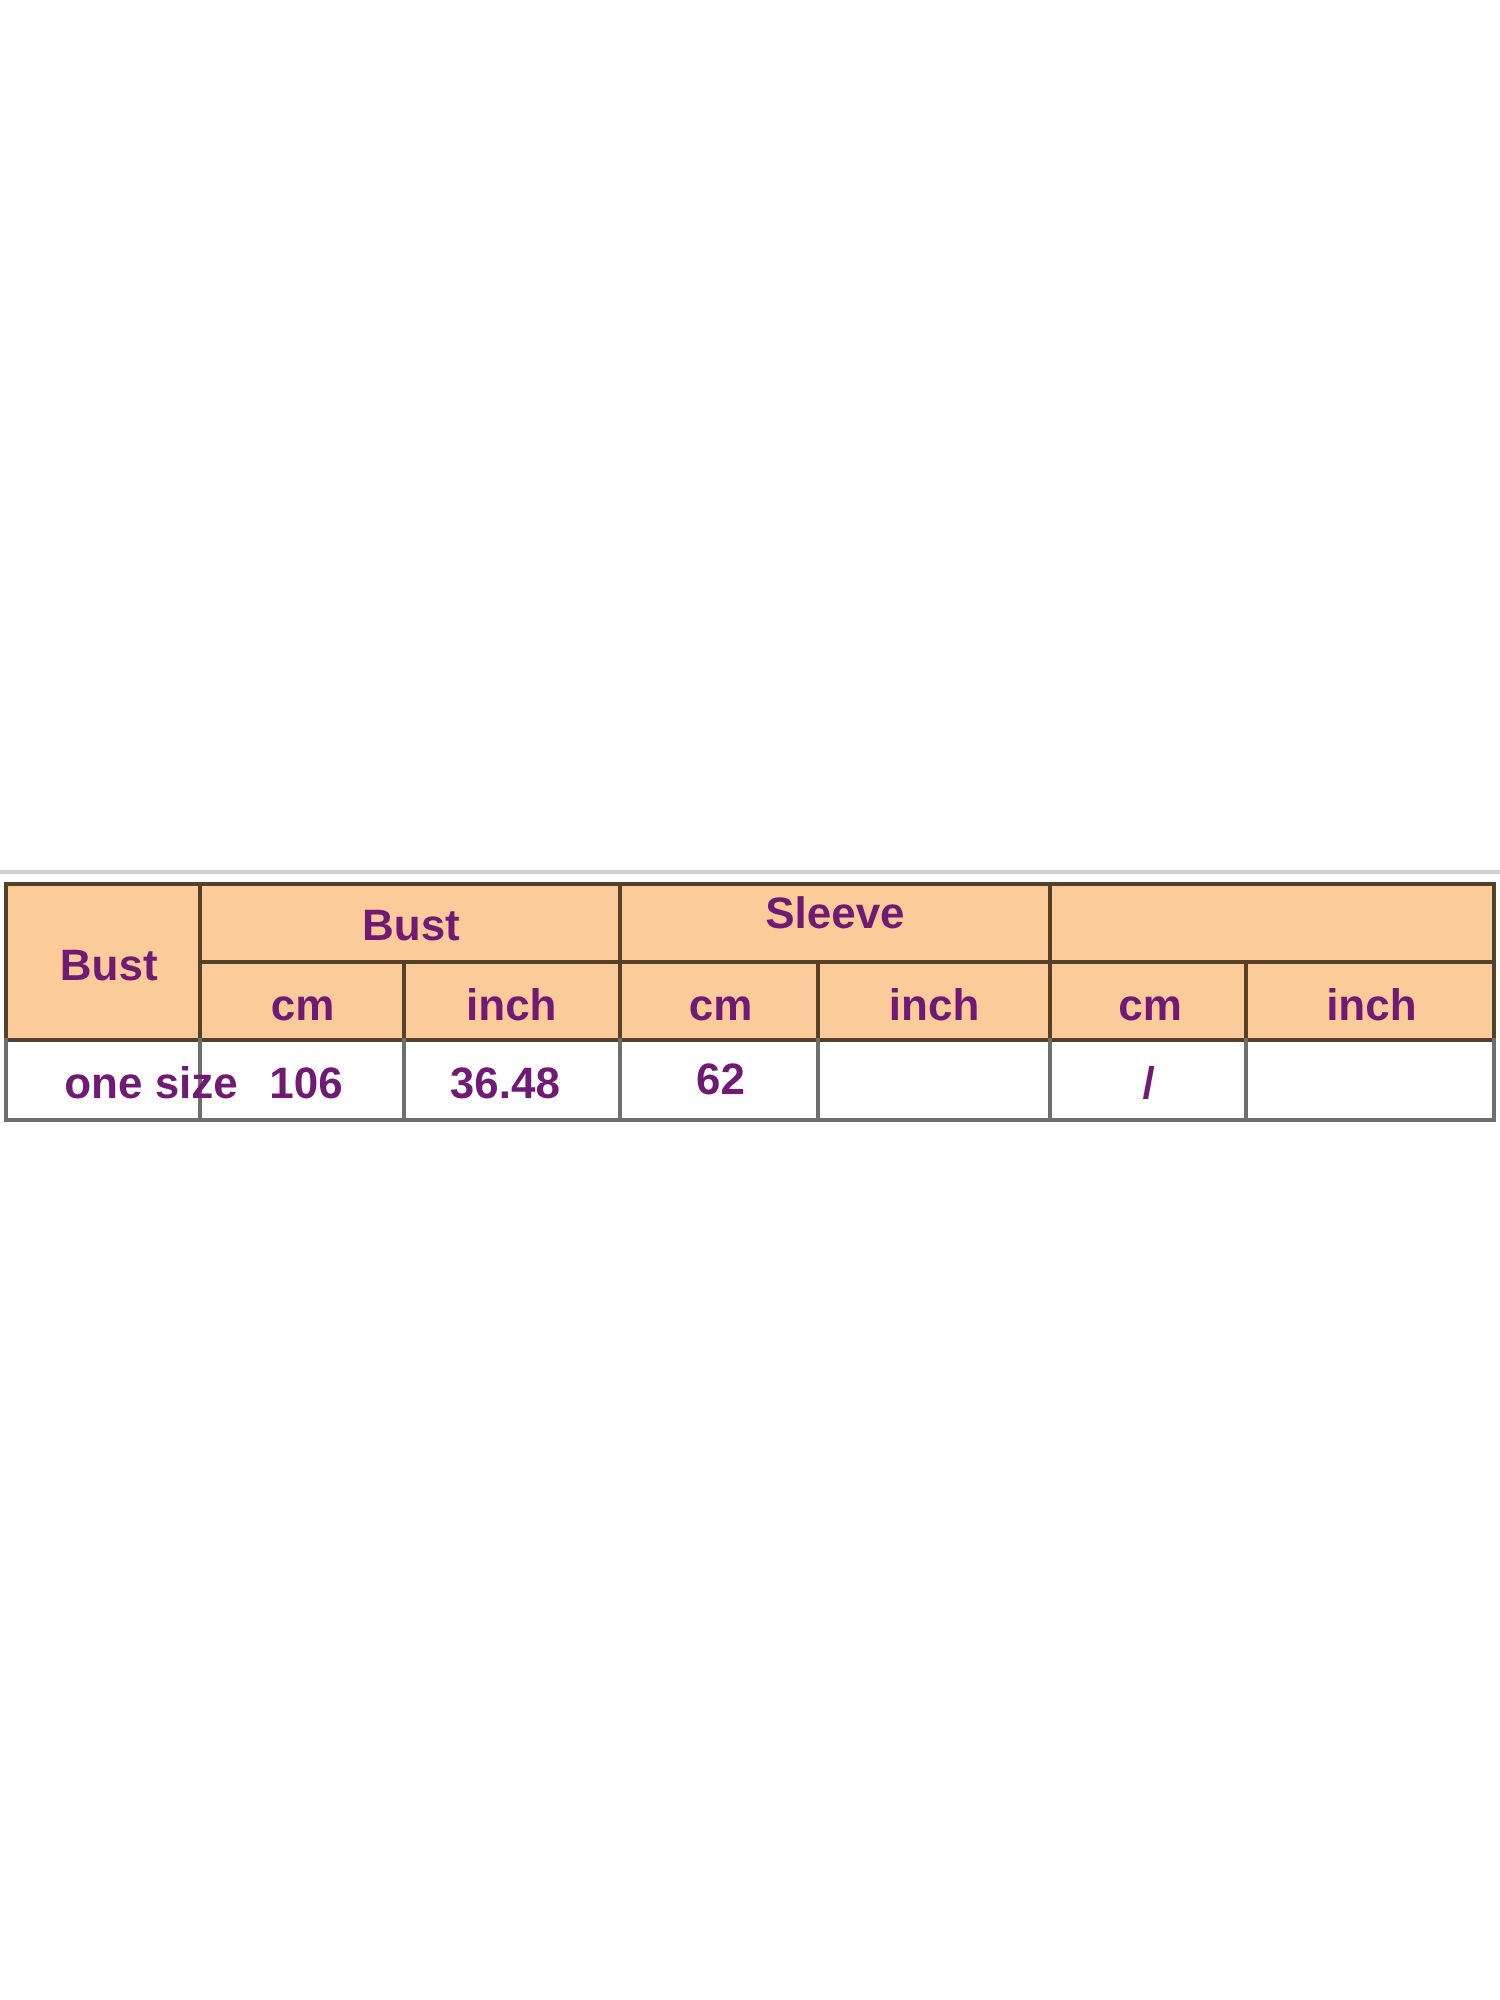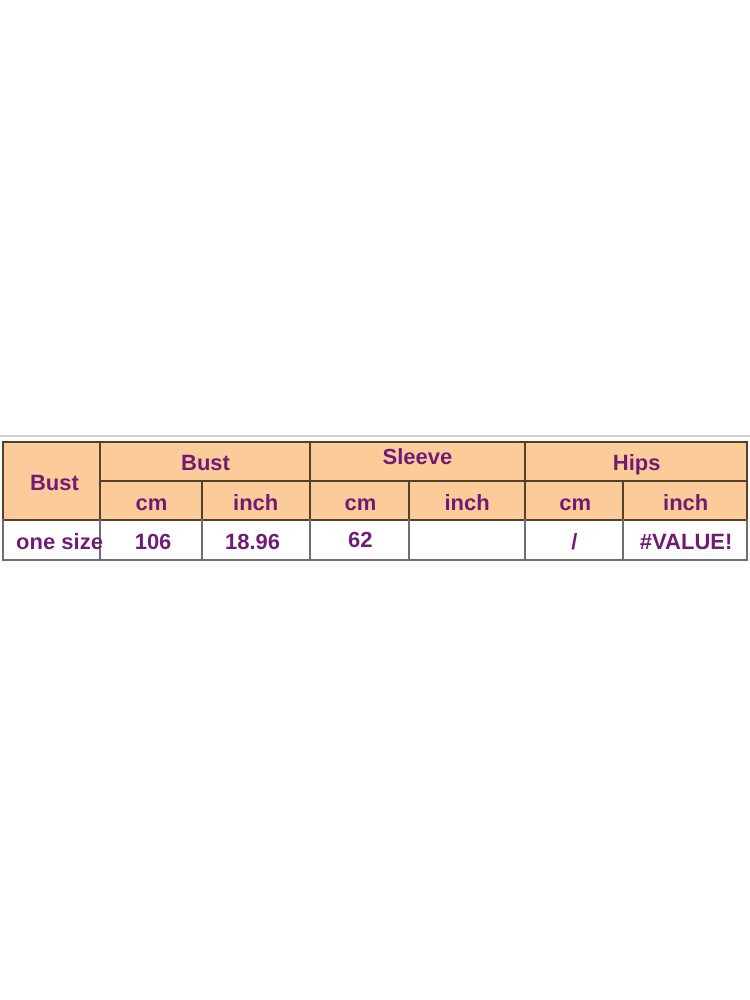--- a/index.html
+++ b/index.html
@@ -48,53 +48,47 @@
     <div class="vline ln-gray" style="left:743.00px;top:78.20px;width:2.00px;height:41.70px"></div>
     <div class="cell" style="left:2.80px;top:0.90px;width:97.10px;height:78.30px">
         <span>Bust</span>
       </div>
     <div class="cell" style="left:97.50px;top:0.20px;width:209.90px;height:39.20px">
         <span>Bust</span>
       </div>
     <div class="cell" style="left:307.20px;top:0.20px;width:214.50px;height:27px">
         <span>Sleeve</span>
       </div>
-    <div class="cell" style="left:522.40px;top:0.20px;width:222.50px;height:39.20px">
-        <span>Hips</span>
-      </div>
     <div class="cell" style="left:97.60px;top:40.10px;width:101.40px;height:39.10px">
         <span>cm</span>
       </div>
     <div class="cell" style="left:198.40px;top:40.10px;width:108.50px;height:39.10px">
         <span>inch</span>
       </div>
     <div class="cell" style="left:307.90px;top:40.10px;width:98.80px;height:39.10px">
         <span>cm</span>
       </div>
     <div class="cell" style="left:406.20px;top:40.10px;width:115.70px;height:39.10px">
         <span>inch</span>
       </div>
     <div class="cell" style="left:522.60px;top:40.10px;width:98.90px;height:39.10px">
         <span>cm</span>
       </div>
     <div class="cell" style="left:620.90px;top:40.10px;width:123.60px;height:39.10px">
         <span>inch</span>
       </div>
-    <div class="cell" style="left:0.00px;top:79.20px;width:113px;height:39.70px">
+    <div class="cell" style="left:16px;top:79.20px;width:113px;height:39.70px">
         <span>one size</span>
       </div>
     <div class="cell" style="left:97.50px;top:79.20px;width:105px;height:39.70px">
         <span>106</span>
       </div>
     <div class="cell" style="left:195.20px;top:79.20px;width:108.50px;height:39.70px">
-        <span>18.96</span>
+        <span>36.48</span>
       </div>
     <div class="cell" style="left:307.90px;top:79.20px;width:98.80px;height:36px">
         <span>62</span>
       </div>
     <div class="cell" style="left:521.90px;top:79.20px;width:98.90px;height:39.70px">
         <span>/</span>
       </div>
-    <div class="cell" style="left:621.30px;top:79.20px;width:123.60px;height:39.70px">
-        <span>#VALUE!</span>
-      </div>
   </div>
 </div>
 
 </body></html>

